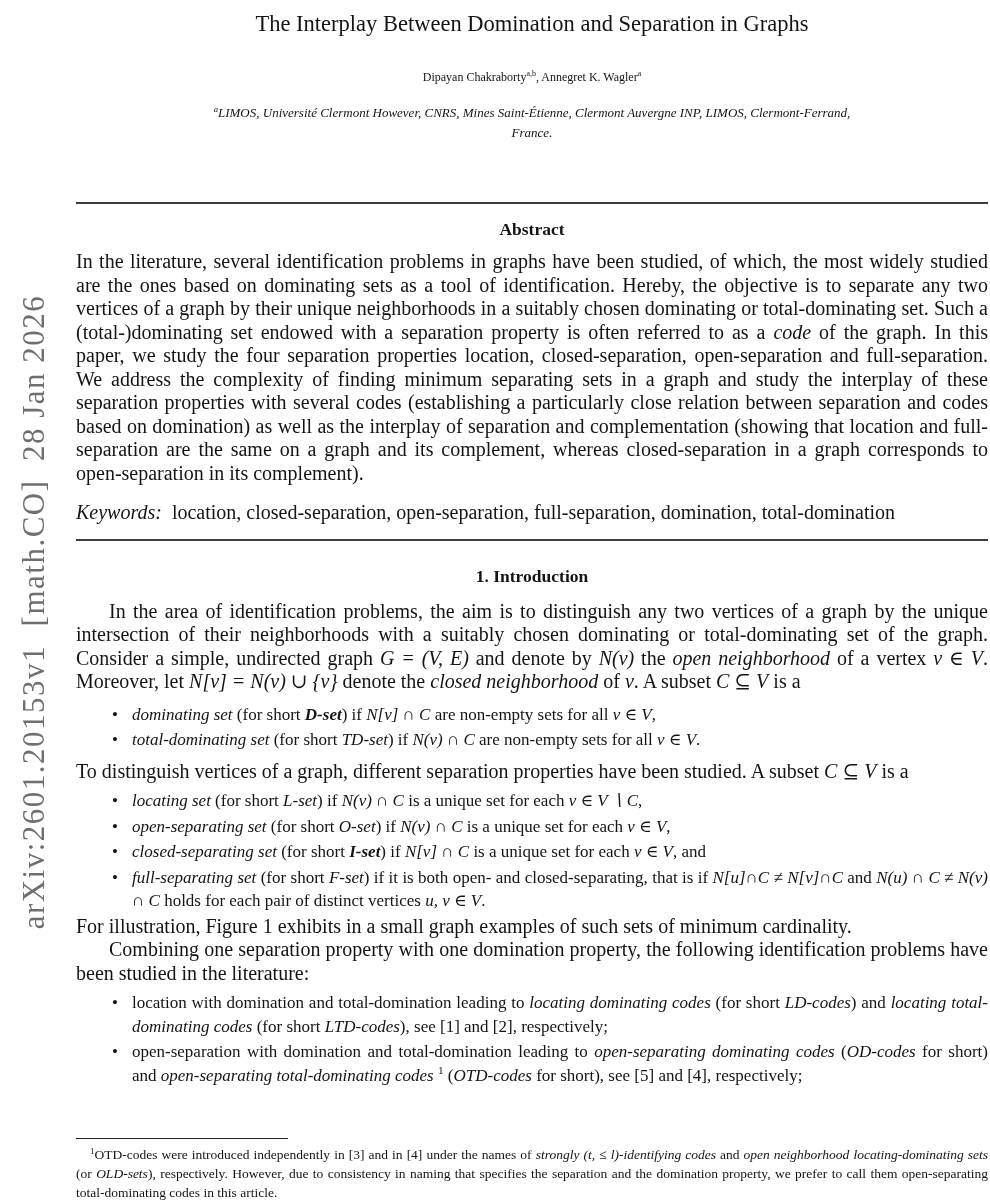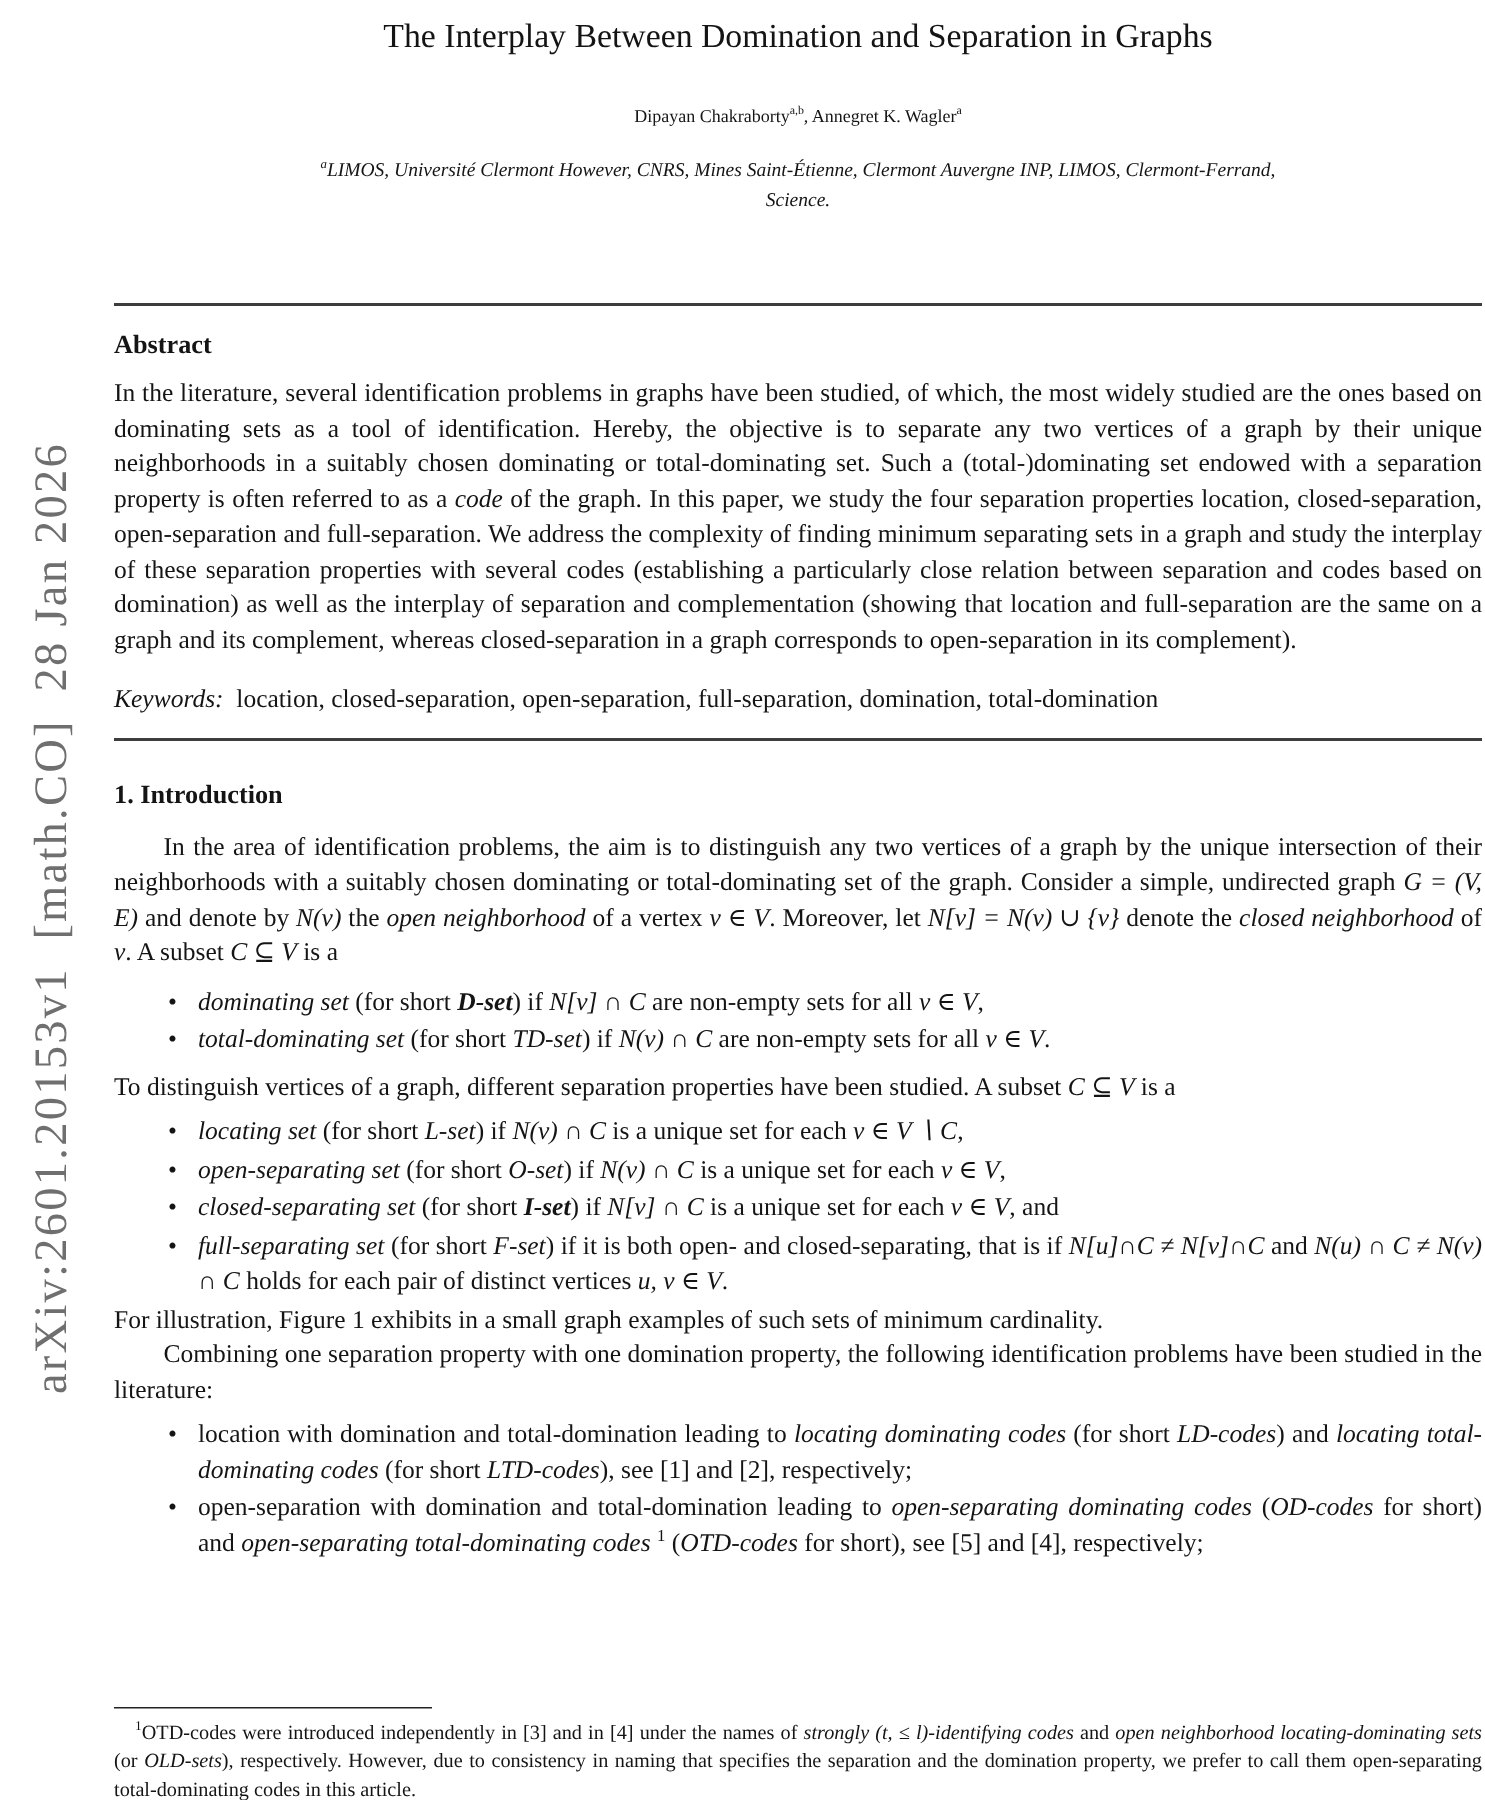--- a/index.html
+++ b/index.html
@@ -21,24 +21,24 @@
 
   .title { font-size: 22.5px; font-weight: normal; text-align: center; margin: 9px 0 0 0; line-height: 30px; }
   .authors { text-align: center; font-size: 12px; margin-top: 27px; line-height: 22px; }
   .affils { margin-top: 15px; }
   .affil { text-align: center; font-size: 13px; font-style: italic; line-height: 20px; }
 
   .rule { border: none; border-top: 2px solid #3d3d3d; height: 0; }
   .rule.top { margin-top: 59px; }
   .rule.kw { margin-top: 14px; }
 
-  .sect { font-size: 17.5px; font-weight: bold; margin: 14px 0 0 0; line-height: 23px; }
+  .sect { font-size: 17.5px; font-weight: bold; margin: 14px 0 0 0; line-height: 23px; text-align: center; }
   .sect.intro-h { margin-top: 24px; }
 
-  p { margin: 0; font-size: 17px; line-height: 23.5px; }
+  p { margin: 0; font-size: 20px; line-height: 23.5px; }
   .body-p { margin-top: 9px; }
   .just { text-align: justify; }
   .indent { text-indent: 33px; }
   .keywords { margin-top: 16px; }
   .p1 { margin-top: 12px; }
   .p2 { margin-top: 8px; }
   .p3 { margin-top: 2px; }
 
   ul.blist { margin: 9px 0 0 0; padding: 0 0 0 56px; list-style: none; }
   ul.blist.tight { margin-top: 6px; }
@@ -57,21 +57,21 @@
 <div class="page">
   <div class="watermark">arXiv:2601.20153v1  [math.CO]  28 Jan 2026</div>
 
   <main class="content">
     <h1 class="title">The Interplay Between Domination and Separation in Graphs</h1>
 
     <div class="authors"><span>Dipayan Chakraborty</span><sup>a,b</sup><span>, Annegret K. Wagler</span><sup>a</sup></div>
 
     <div class="affils">
       <div class="affil"><sup>a</sup><span>LIMOS, Université Clermont However, CNRS, Mines Saint-Étienne, Clermont Auvergne INP, LIMOS, Clermont-Ferrand,</span></div>
-      <div class="affil">Science.</div>
+      <div class="affil">France.</div>
     </div>
 
     <div class="rule top"></div>
 
     <h2 class="sect">Abstract</h2>
     <p class="just body-p"><span>In the literature, several identification problems in graphs have been studied, of which, the most widely studied are the ones based on dominating sets as a tool of identification. Hereby, the objective is to separate any two vertices of a graph by their unique neighborhoods in a suitably chosen dominating or total-dominating set. Such a (total-)dominating set endowed with a separation property is often referred to as a </span><span style="font-style: italic;">code</span><span> of the graph. In this paper, we study the four separation properties location, closed-separation, open-separation and full-separation. We address the complexity of finding minimum separating sets in a graph and study the interplay of these separation properties with several codes (establishing a particularly close relation between separation and codes based on domination) as well as the interplay of separation and complementation (showing that location and full-separation are the same on a graph and its complement, whereas closed-separation in a graph corresponds to open-separation in its complement).</span></p>
 
     <p class="keywords"><span style="font-style: italic;">Keywords:</span><span>&nbsp; location, closed-separation, open-separation, full-separation, domination, total-domination</span></p>
 
     <div class="rule kw"></div>

